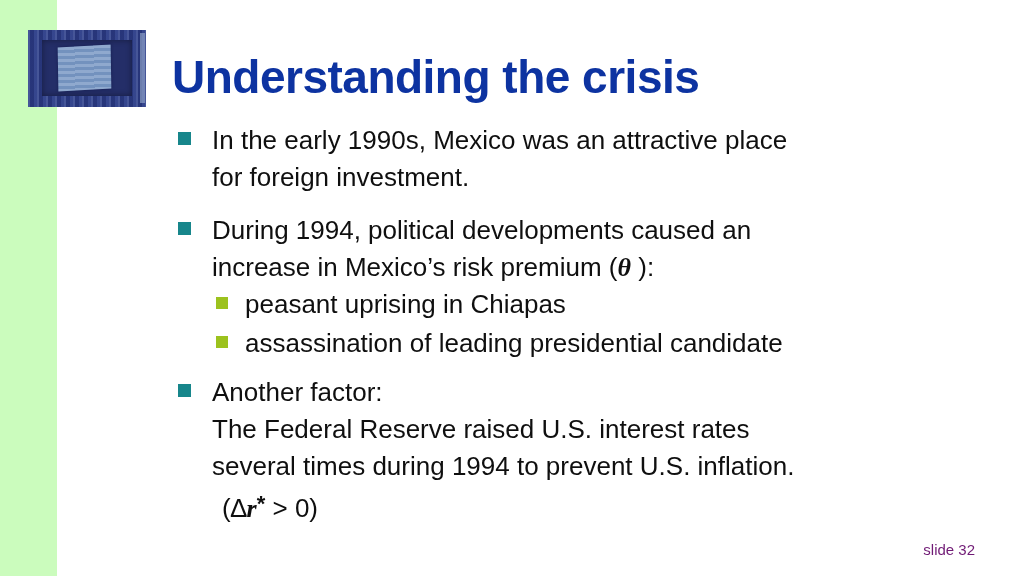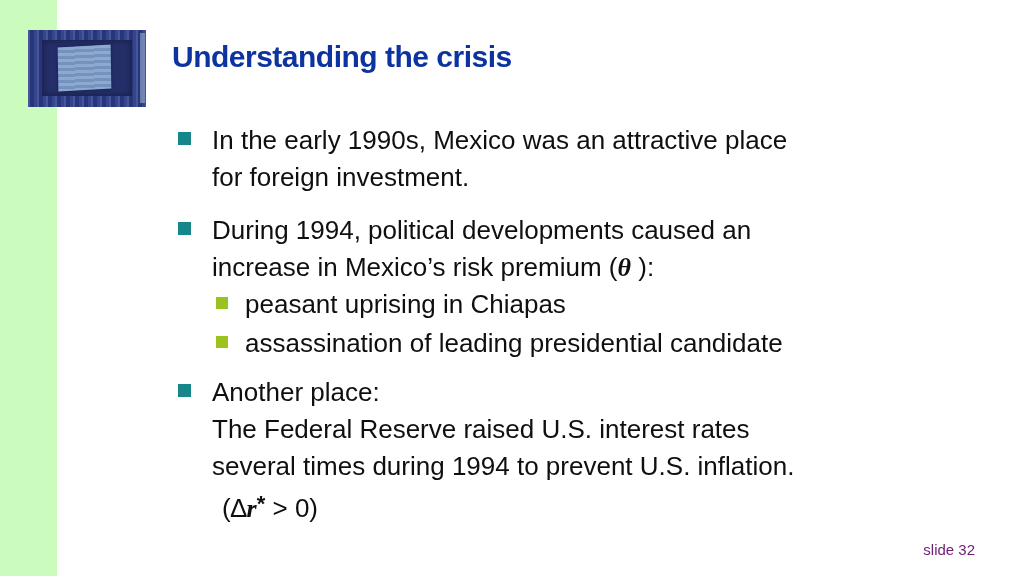--- a/index.html
+++ b/index.html
@@ -31,22 +31,22 @@
     position:absolute;left:30px;top:16px;width:53px;height:44px;
     background:repeating-linear-gradient(180deg,#8fa9ce 0 3px,#7392be 3px 6px);
     transform:rotate(-3deg) skewX(-2deg);
     box-shadow:0 0 3px rgba(10,16,60,0.6);
   }
   .painting .streak{
     position:absolute;right:1px;top:3px;width:5px;height:70px;
     background:rgba(165,185,215,0.55);
   }
   .slide-title{
-    position:absolute;left:172px;top:40px;
-    font-size:30px;font-weight:bold;letter-spacing:-0.5px;
+    position:absolute;left:172px;top:50px;
+    font-size:46px;font-weight:bold;letter-spacing:-0.5px;
     color:#0d33a1;
     white-space:nowrap;
   }
   .bullet-block{position:absolute;}
   .line{font-size:26px;line-height:37px;white-space:nowrap;margin-left:8px;}
   .bullet-sq{
     position:absolute;width:13px;height:13px;background:#17868b;
     left:0;top:10px;
   }
   .sub-sq{
@@ -112,20 +112,20 @@
 <div class="bullet-block" style="left:216px;top:325px;text-align:center;">
   <span class="sub-sq"></span>
   <div class="sub-text">
     <div class="line">assassination of leading presidential candidate</div>
   </div>
 </div>
 
 <div class="bullet-block" style="left:178px;top:374px;">
   <span class="bullet-sq"></span>
   <div class="b-text">
-    <div class="line">Another place:</div>
+    <div class="line">Another factor:</div>
     <div class="line">The Federal Reserve raised U.S. interest rates</div>
     <div class="line">several times during 1994 to prevent U.S. inflation.</div>
     <div class="line math-line"><span>(∆</span><span class="math-r">r</span><span class="math-sup">*</span><span> &gt; 0)</span></div>
   </div>
 </div>
 
 <div class="page-label">slide 32</div>
 
 </body></html>

